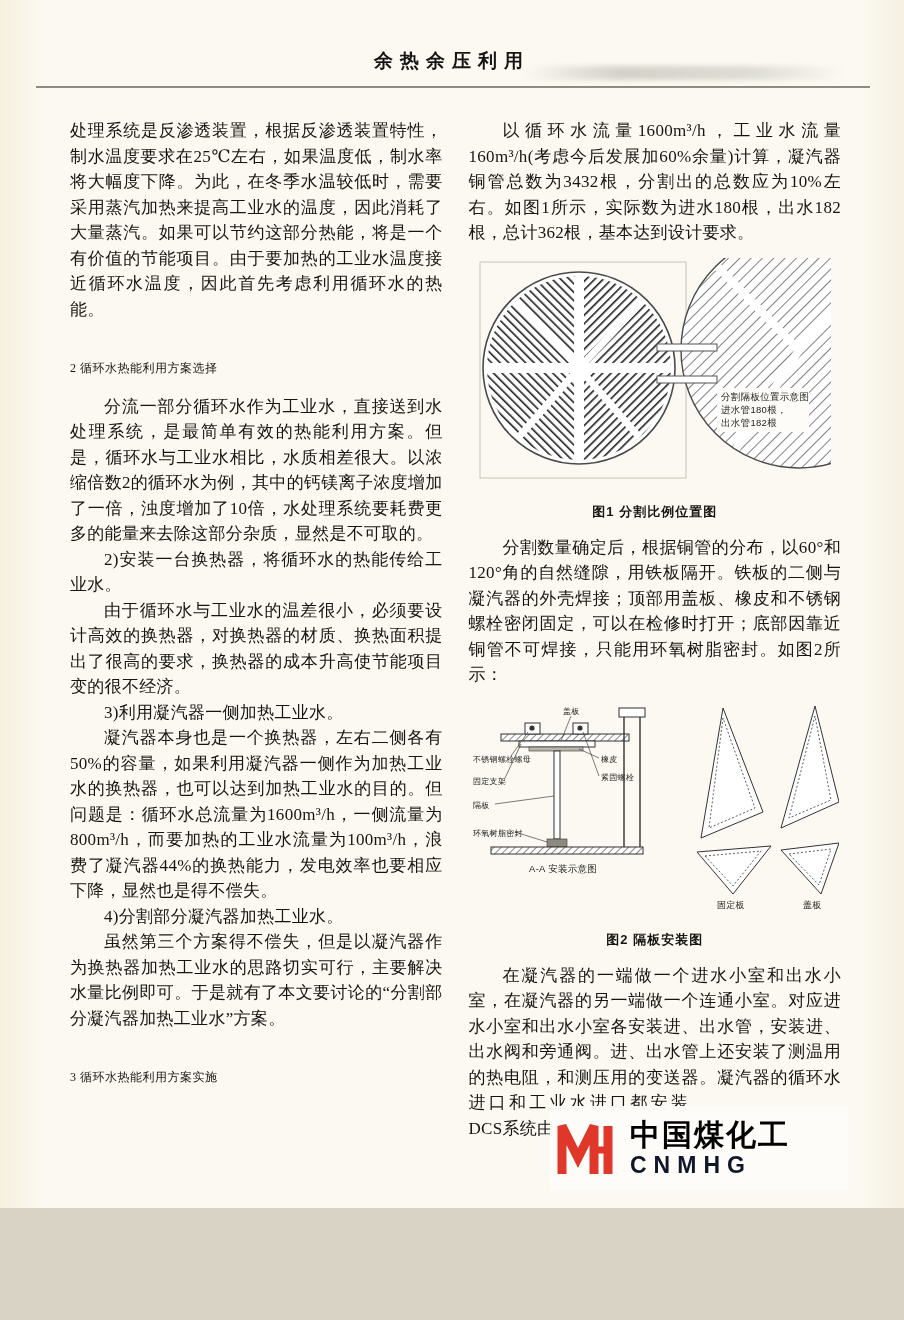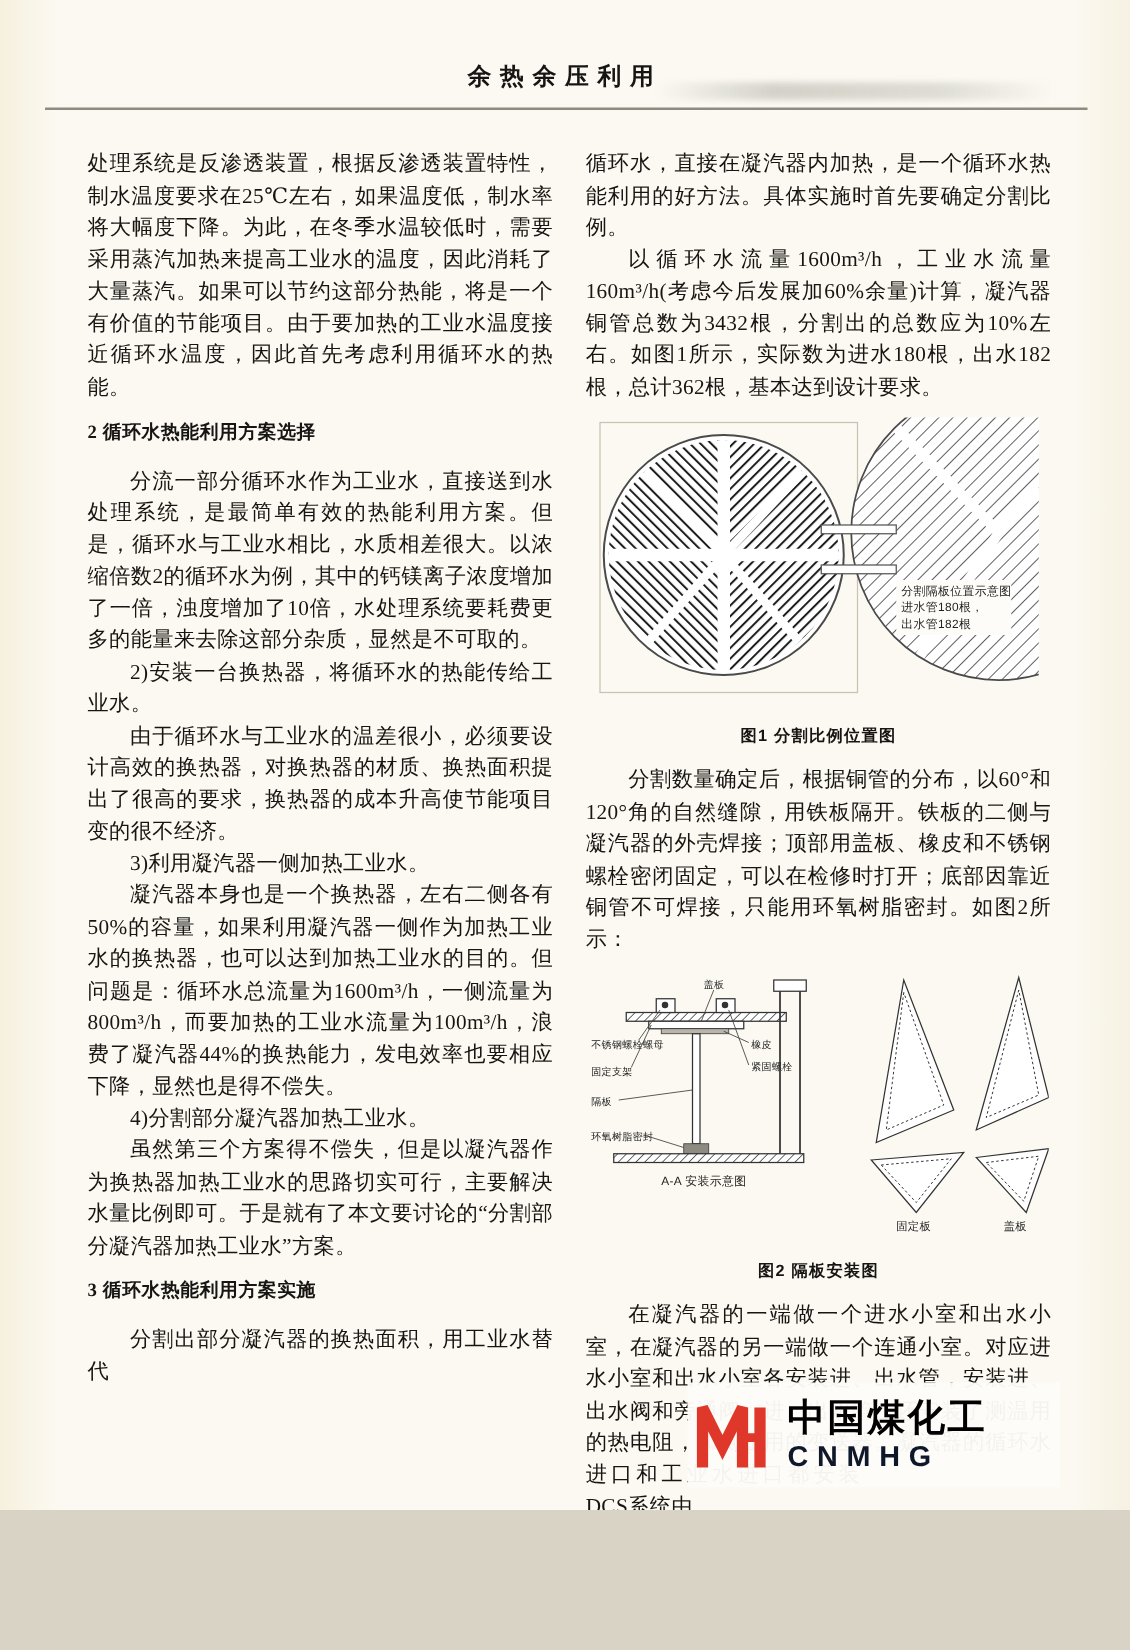--- a/index.html
+++ b/index.html
@@ -12,21 +12,21 @@
   }
   .header-title { text-align:center; padding-top:48px; font-size:19px; font-weight:bold; letter-spacing:7px; }
   .header-rule { position:absolute; left:36px; right:34px; top:86px; border-top:2.5px solid #8e8b80; }
   .scan-artifact { position:absolute; right:60px; top:66px; width:320px; height:14px;
     background:linear-gradient(90deg,transparent,rgba(110,108,100,.28) 30%,rgba(120,118,110,.22) 70%,transparent);
     filter:blur(2.5px); }
   .columns { position:absolute; top:118px; left:70px; right:63px; display:flex; gap:26px; }
   .col { width:50%; font-size:17px; line-height:25.5px; letter-spacing:.3px; text-align:justify; }
   .para { text-indent:2em; }
   .para.flush { text-indent:0; }
-  .sec { font-size:15px; font-weight:bold; margin:12px 0 12px; letter-spacing:.5px; }
+  .sec { font-size:12px; font-weight:normal; margin:34px 0 12px; letter-spacing:.5px; }
   figure { margin:12px 0 10px; text-align:center; }
   figcaption { font-weight:bold; font-size:13px; margin-top:6px;
     font-family:"Liberation Sans","DejaVu Sans",sans-serif; letter-spacing:1px; }
   svg text { font-family:"Liberation Sans","DejaVu Sans",sans-serif; fill:#222; }
   .tail-gap { display:inline-block; width:150px; }
   .watermark { position:absolute; left:550px; top:1106px; width:298px; min-height:84px;
     background:rgba(253,252,248,.96); display:flex; align-items:center; gap:8px; padding:6px 6px;
     font-family:"Liberation Sans","DejaVu Sans",sans-serif; }
   .wm-text { display:flex; flex-direction:column; line-height:1.15; }
   .wm-l1 { font-size:30px; font-weight:bold; color:#000000; letter-spacing:2px; white-space:nowrap; }
@@ -55,25 +55,23 @@
       <p class="para flush">处理系统是反渗透装置，根据反渗透装置特性，制水温度要求在25℃左右，如果温度低，制水率将大幅度下降。为此，在冬季水温较低时，需要采用蒸汽加热来提高工业水的温度，因此消耗了大量蒸汽。如果可以节约这部分热能，将是一个有价值的节能项目。由于要加热的工业水温度接近循环水温度，因此首先考虑利用循环水的热能。</p>
       <h2 class="sec">2 循环水热能利用方案选择</h2>
       <p class="para">分流一部分循环水作为工业水，直接送到水处理系统，是最简单有效的热能利用方案。但是，循环水与工业水相比，水质相差很大。以浓缩倍数2的循环水为例，其中的钙镁离子浓度增加了一倍，浊度增加了10倍，水处理系统要耗费更多的能量来去除这部分杂质，显然是不可取的。</p>
       <p class="para">2)安装一台换热器，将循环水的热能传给工业水。</p>
       <p class="para">由于循环水与工业水的温差很小，必须要设计高效的换热器，对换热器的材质、换热面积提出了很高的要求，换热器的成本升高使节能项目变的很不经济。</p>
       <p class="para">3)利用凝汽器一侧加热工业水。</p>
       <p class="para">凝汽器本身也是一个换热器，左右二侧各有50%的容量，如果利用凝汽器一侧作为加热工业水的换热器，也可以达到加热工业水的目的。但问题是：循环水总流量为1600m³/h，一侧流量为800m³/h，而要加热的工业水流量为100m³/h，浪费了凝汽器44%的换热能力，发电效率也要相应下降，显然也是得不偿失。</p>
       <p class="para">4)分割部分凝汽器加热工业水。</p>
       <p class="para">虽然第三个方案得不偿失，但是以凝汽器作为换热器加热工业水的思路切实可行，主要解决水量比例即可。于是就有了本文要讨论的“分割部分凝汽器加热工业水”方案。</p>
       <h2 class="sec">3 循环水热能利用方案实施</h2>
-      <p class="para">分割出部分凝汽器的换热面积，用工业水替代</p>
     </section>
 
     <section class="col">
-      <p class="para flush">循环水，直接在凝汽器内加热，是一个循环水热能利用的好方法。具体实施时首先要确定分割比例。</p>
       <p class="para">以循环水流量1600m³/h，工业水流量160m³/h(考虑今后发展加60%余量)计算，凝汽器铜管总数为3432根，分割出的总数应为10%左右。如图1所示，实际数为进水180根，出水182根，总计362根，基本达到设计要求。</p>
 
       <figure>
         <svg width="352" height="228" viewBox="0 0 352 228">
           <defs>
             <pattern id="f1a" width="6" height="6" patternUnits="userSpaceOnUse" patternTransform="rotate(45)">
               <rect width="6" height="6" fill="#fff"></rect>
               <line x1="0" y1="0" x2="0" y2="6" stroke="#1d1d1d" stroke-width="3.2"></line>
             </pattern>
             <pattern id="f1b" width="6" height="6" patternUnits="userSpaceOnUse" patternTransform="rotate(-45)">

